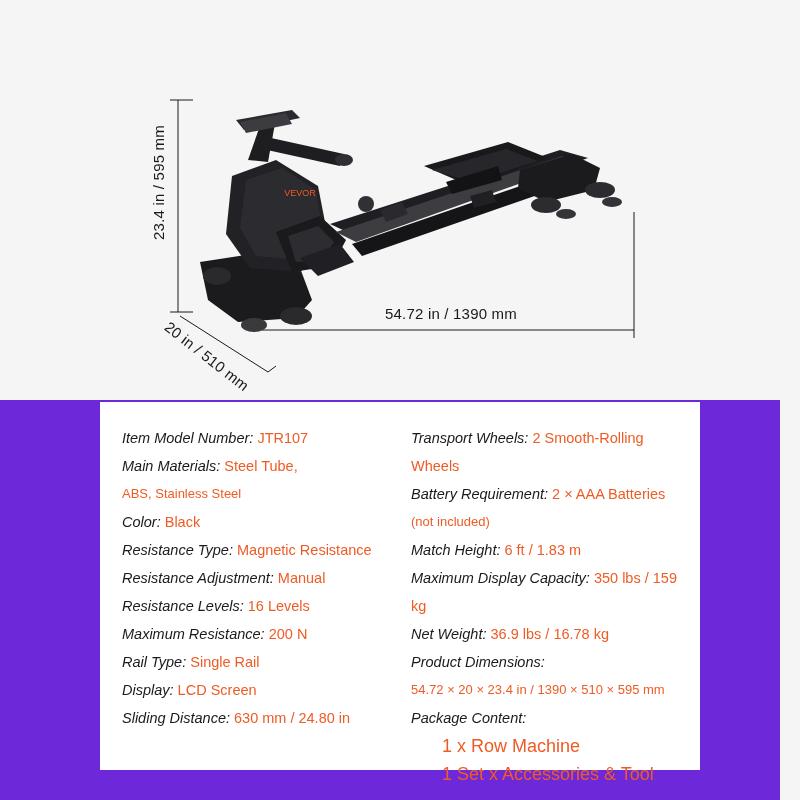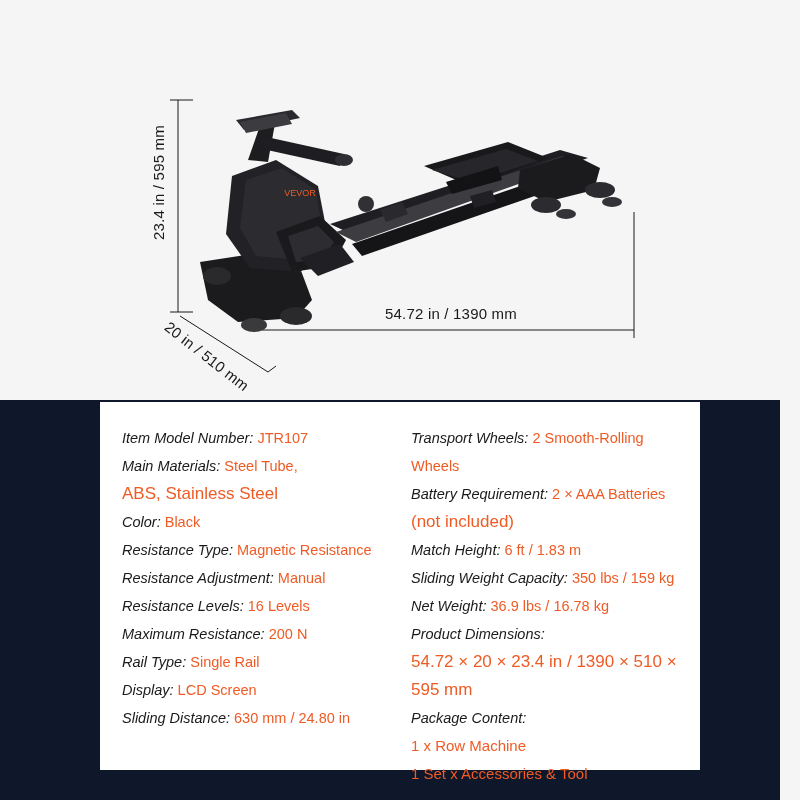--- a/index.html
+++ b/index.html
@@ -10,21 +10,21 @@
     width: 800px;
     height: 800px;
     background: #f5f5f5;
     font-family: "Liberation Sans", sans-serif;
     overflow: hidden;
   }
   .page {
     position: relative;
     width: 780px;
     height: 800px;
-    background: #0f172a;
+    background: #6d28d9;
   }
 
   
   .hero {
     position: relative;
     width: 800px;
     height: 400px;
     background: #f5f5f5;
   }
 
@@ -85,27 +85,28 @@
   .spec-label {
     color: #1a1a1a;
     font-style: italic;
   }
   .spec-value {
     color: #ef5b25;
     text-align: right;
   }
   .spec-cont {
     color: #ef5b25;
-    font-size: 17px;
+    font-size: 13px;
     line-height: 28px;
   }
   .pkg-line {
     color: #ef5b25;
-    font-size: 15px;
+    font-size: 18px;
     line-height: 28px;
+    margin-left: 31px;
   }
 </style>
 </head>
 <body>
 
 <div class="page">
 
   <div class="hero">
 
     <svg class="hero-svg" width="800" height="400" viewBox="0 0 800 400">
@@ -227,21 +228,21 @@
         <div class="spec-row">
           <span class="spec-label">Battery Requirement:</span>
           <span class="spec-value">2 × AAA Batteries</span>
         </div>
         <div class="spec-cont">(not included)</div>
         <div class="spec-row">
           <span class="spec-label">Match Height:</span>
           <span class="spec-value">6 ft / 1.83 m</span>
         </div>
         <div class="spec-row">
-          <span class="spec-label">Sliding Weight Capacity:</span>
+          <span class="spec-label">Maximum Display Capacity:</span>
           <span class="spec-value">350 lbs / 159 kg</span>
         </div>
         <div class="spec-row">
           <span class="spec-label">Net Weight:</span>
           <span class="spec-value">36.9 lbs / 16.78 kg</span>
         </div>
         <div class="spec-row">
           <span class="spec-label">Product Dimensions:</span>
         </div>
         <div class="spec-cont">54.72 × 20 × 23.4 in / 1390 × 510 × 595 mm</div>

